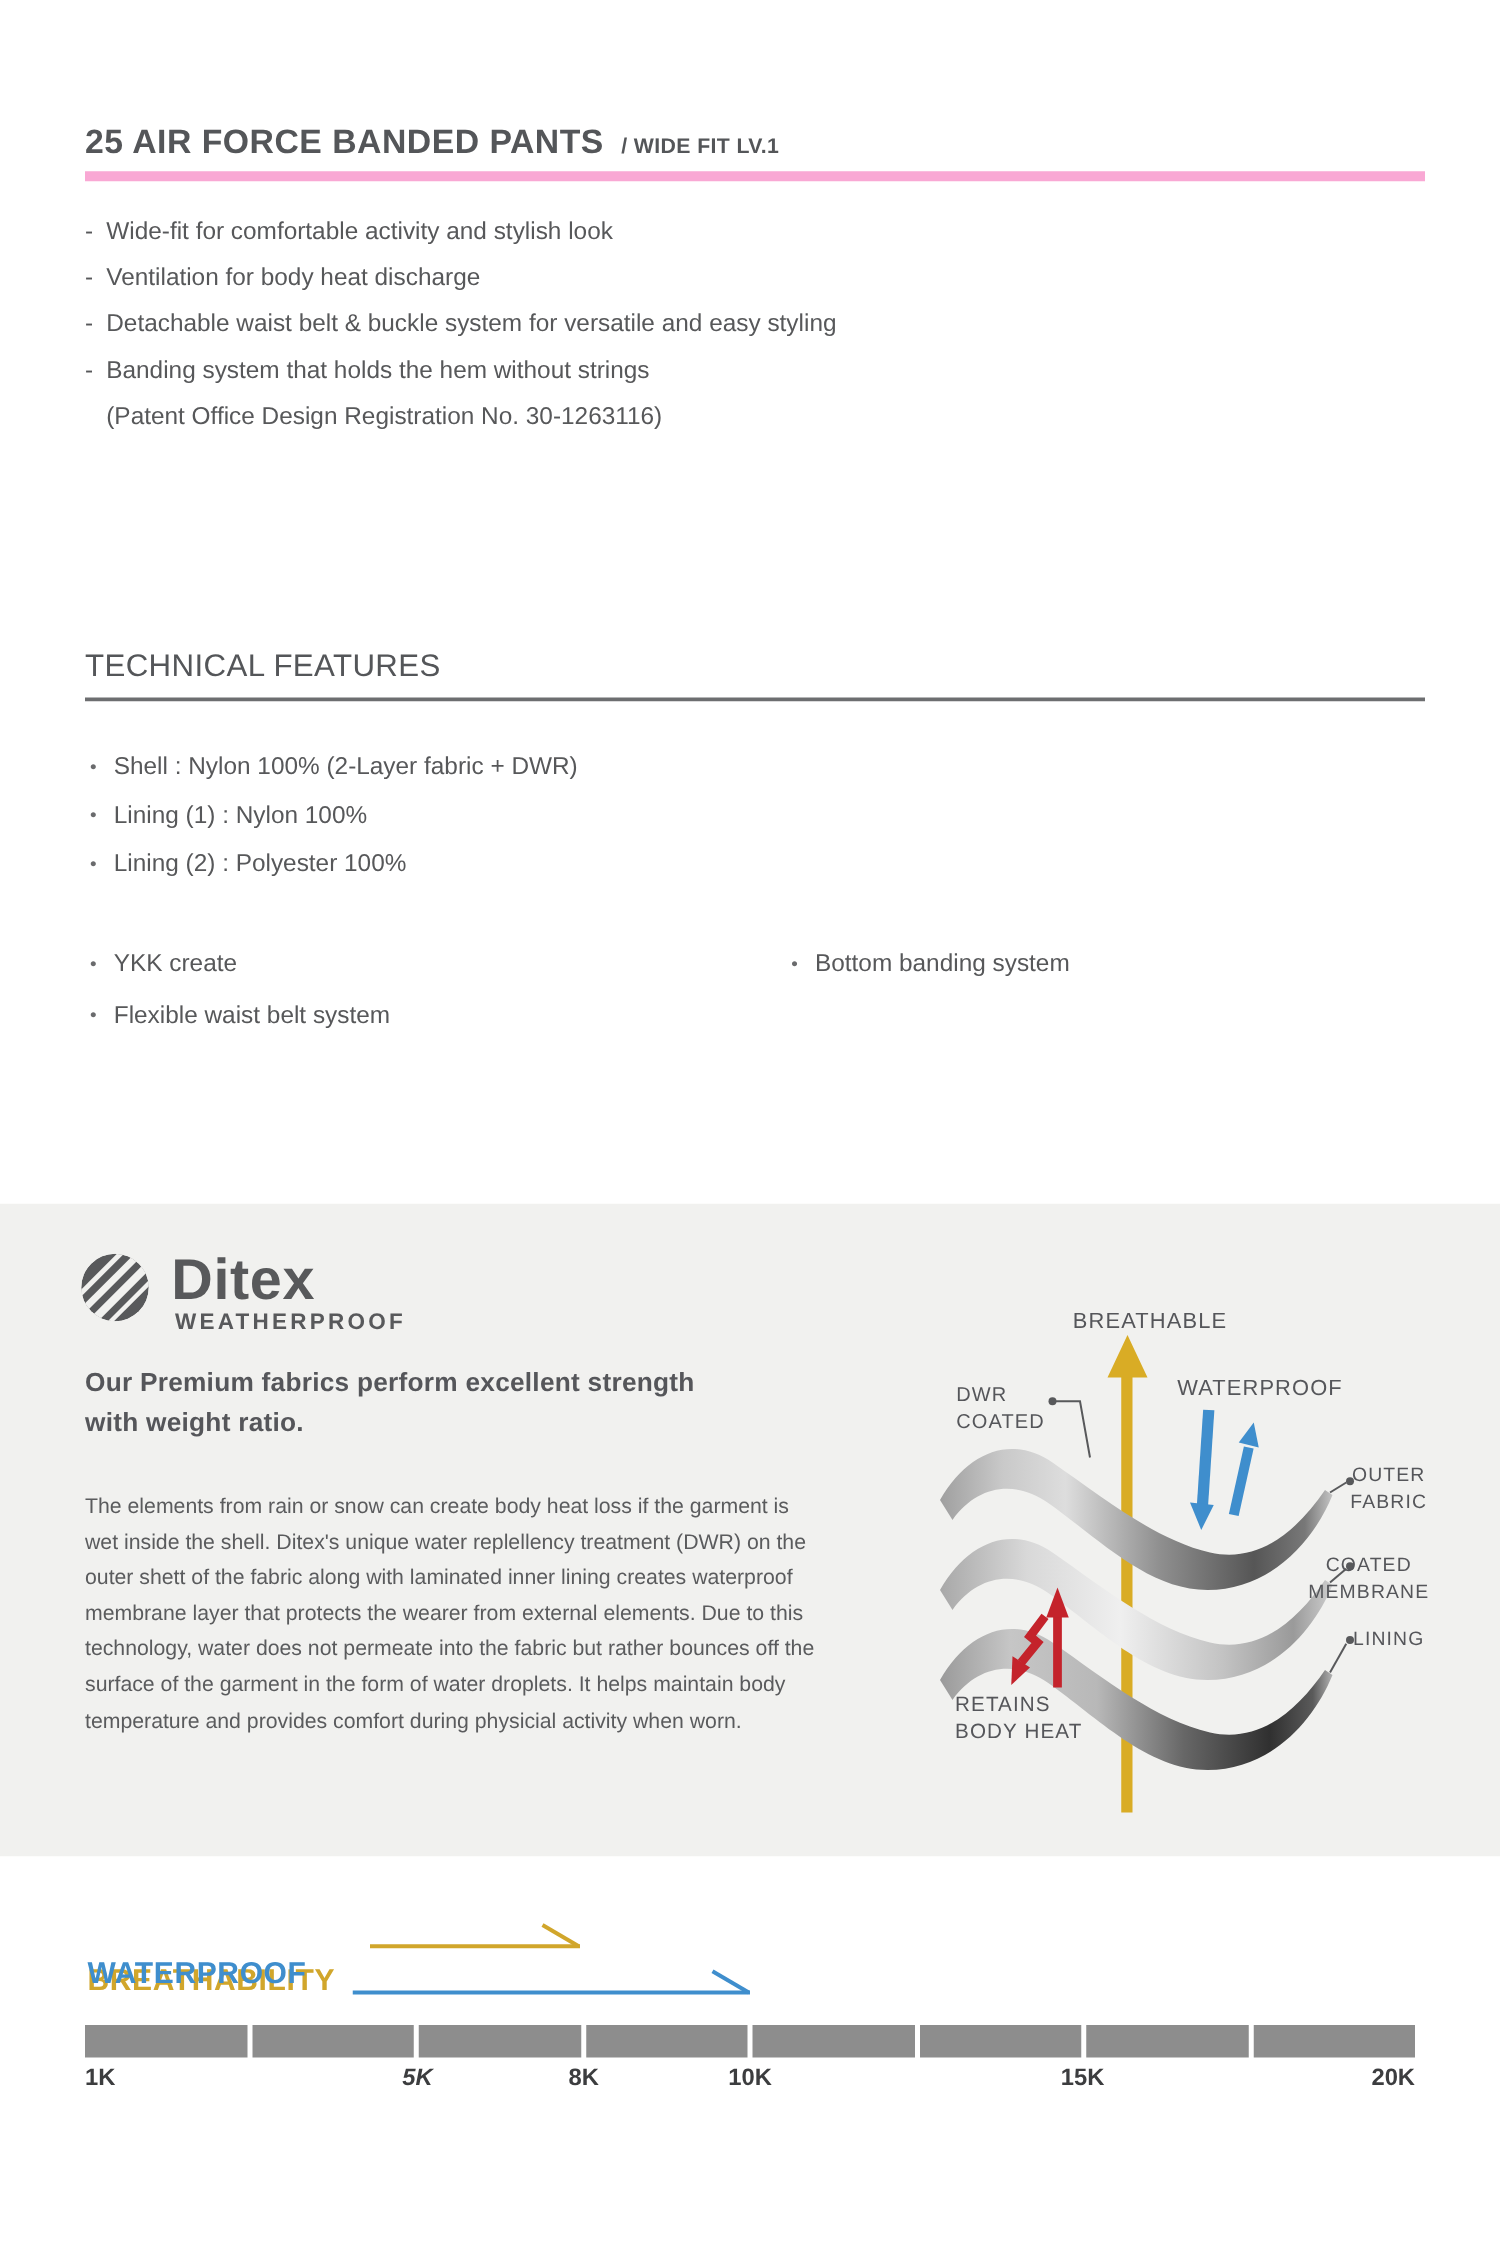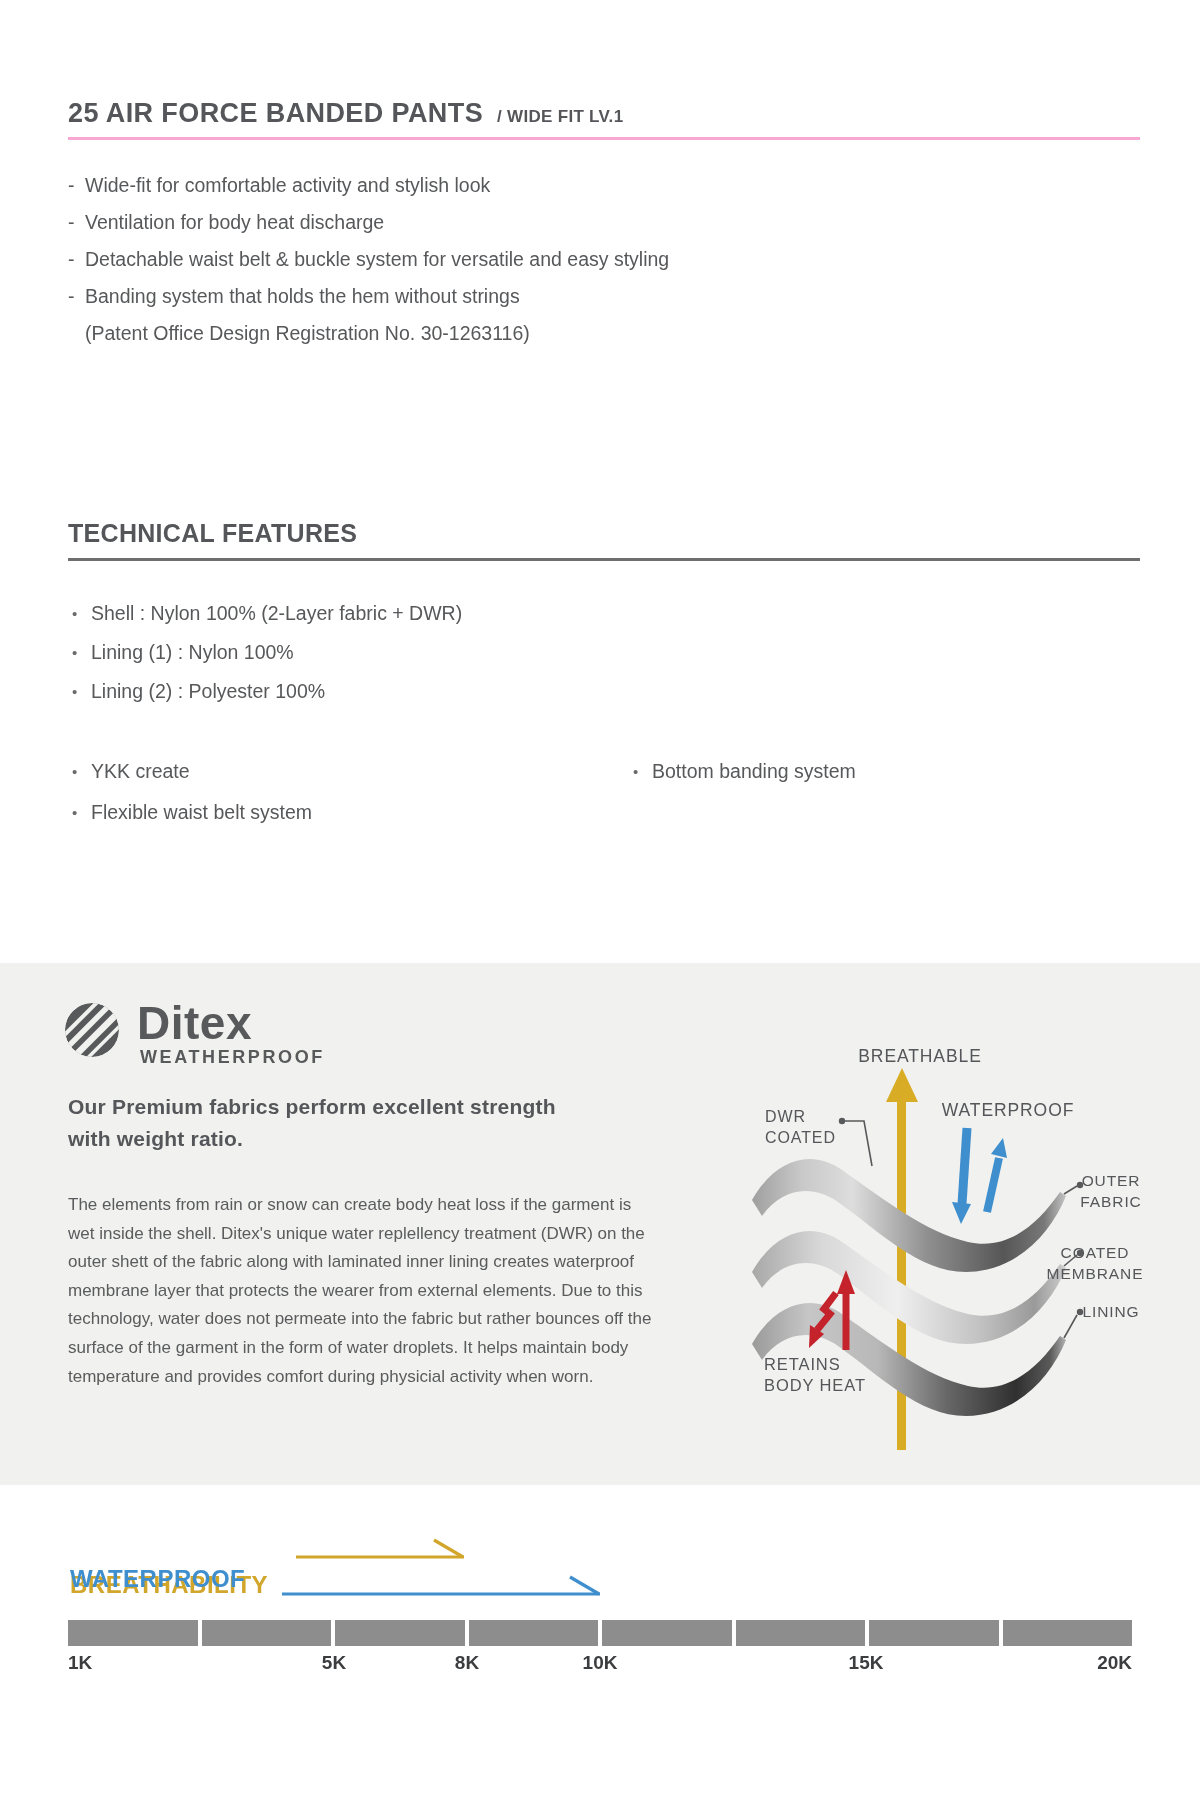--- a/index.html
+++ b/index.html
@@ -3,33 +3,33 @@
 <meta charset="utf-8">
 <style>
   html,body { margin:0; padding:0; background:#ffffff; }
   .page {
     position:relative; width:1200px; height:1800px; background:#ffffff;
     font-family:"Liberation Sans", sans-serif; color:#58595b; overflow:hidden;
   }
 
   
   .title-row { position:absolute; left:68px; top:98px; width:1072px;
-    border-bottom:3px solid #f9a8d4; padding-bottom:8px; }
+    border-bottom:8px solid #f9a8d4; padding-bottom:8px; }
   .title { font-size:27px; font-weight:bold; color:#545659; letter-spacing:.4px; }
   .subtitle { font-size:17px; font-weight:bold; color:#545659; margin-left:14px; letter-spacing:.3px; }
 
   
   .features { position:absolute; left:68px; top:167px; font-size:19.5px; line-height:37px; color:#57585a; }
   .dash-item .dash { display:inline-block; width:17px; }
   .patent-note { padding-left:17px; }
 
   
   .tech-title-row { position:absolute; left:68px; top:519px; width:1072px;
     border-bottom:3px solid #6d6e70; padding-bottom:10px; }
-  .tech-title { font-size:25px; font-weight:bold; color:#545659; letter-spacing:.3px;text-align:center; }
+  .tech-title { font-size:25px; font-weight:normal; color:#545659; letter-spacing:.3px;text-align:center; }
   .materials { position:absolute; left:72px; top:594px; font-size:19.5px; line-height:39px; color:#57585a; }
   .bullet { display:inline-block; width:19px; font-size:15px; vertical-align:1px; color:#6a6b6d; }
   .extras-left  { position:absolute; left:72px;  top:751px; font-size:19.5px; line-height:40px; color:#57585a; }
   .extras-right { position:absolute; left:633px; top:751px; font-size:19.5px; line-height:40px; color:#57585a; }
 
   
   .panel { position:absolute; left:0; top:963px; width:1200px; height:522px; background:#f1f1ef; }
   .logo-icon { position:absolute; left:65px; top:1003px; width:54px; height:54px; }
   .brand-name { position:absolute; left:137px; top:996px; font-size:46px; font-weight:bold; color:#58595b; letter-spacing:.5px; }
   .brand-sub  { position:absolute; left:140px; top:1047px; font-size:18px; font-weight:bold; color:#58595b; letter-spacing:2.6px; }
@@ -56,21 +56,21 @@
   .arrow-svg { position:absolute; }
   .arrow-gold { left:296px; top:1537px; }
   .arrow-blue { left:282px; top:1573px; }
 
   .scale-bar { position:absolute; left:68px; top:1620px; width:1064px; height:26px; display:flex; gap:4px; }
   .scale-seg { flex:1; background:#8d8d8d; }
   .scale-labels { position:absolute; left:68px; top:1652px; width:1064px; height:24px;
     font-size:19px; font-weight:bold; color:#3c3d3f; }
   .scale-labels span { position:absolute; top:0; }
   .sl-0 { left:0; }
-  .sl-1 { left:25%;   transform:translateX(-50%); }
+  .sl-1 { left:25%;   transform:translateX(-50%);font-style:italic; }
   .sl-2 { left:37.5%; transform:translateX(-50%); }
   .sl-3 { left:50%;   transform:translateX(-50%); }
   .sl-4 { left:75%;   transform:translateX(-50%); }
   .sl-5 { left:100%;  transform:translateX(-100%); }
 </style>
 </head>
 <body>
 
 <div class="page">
 

